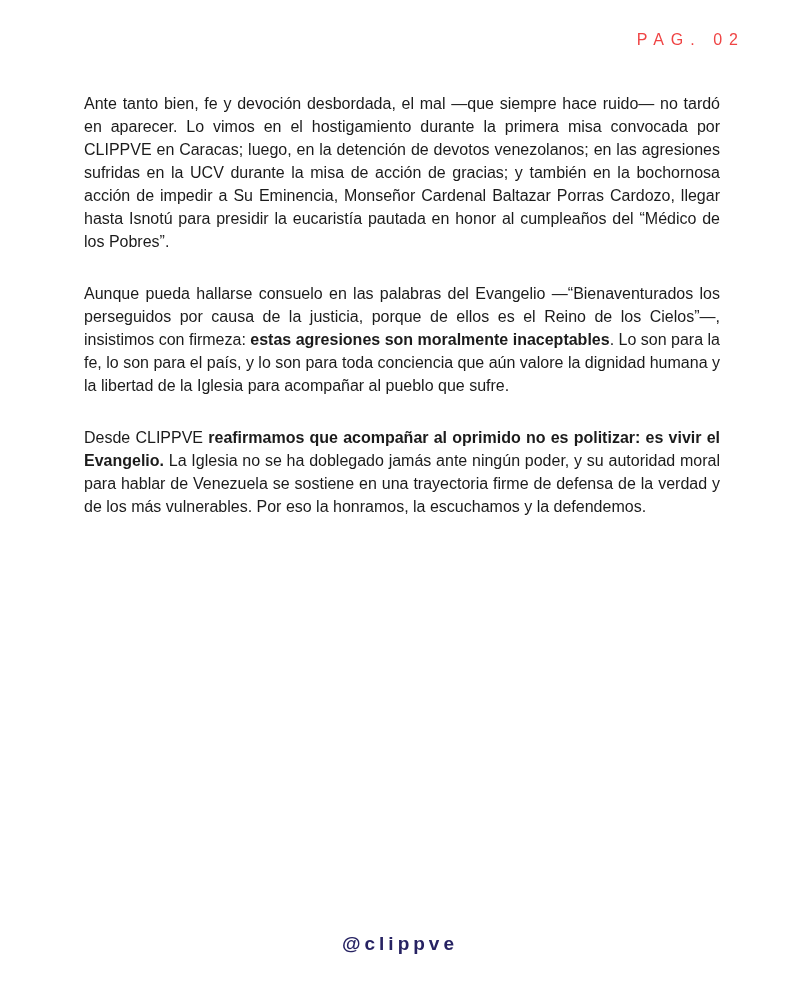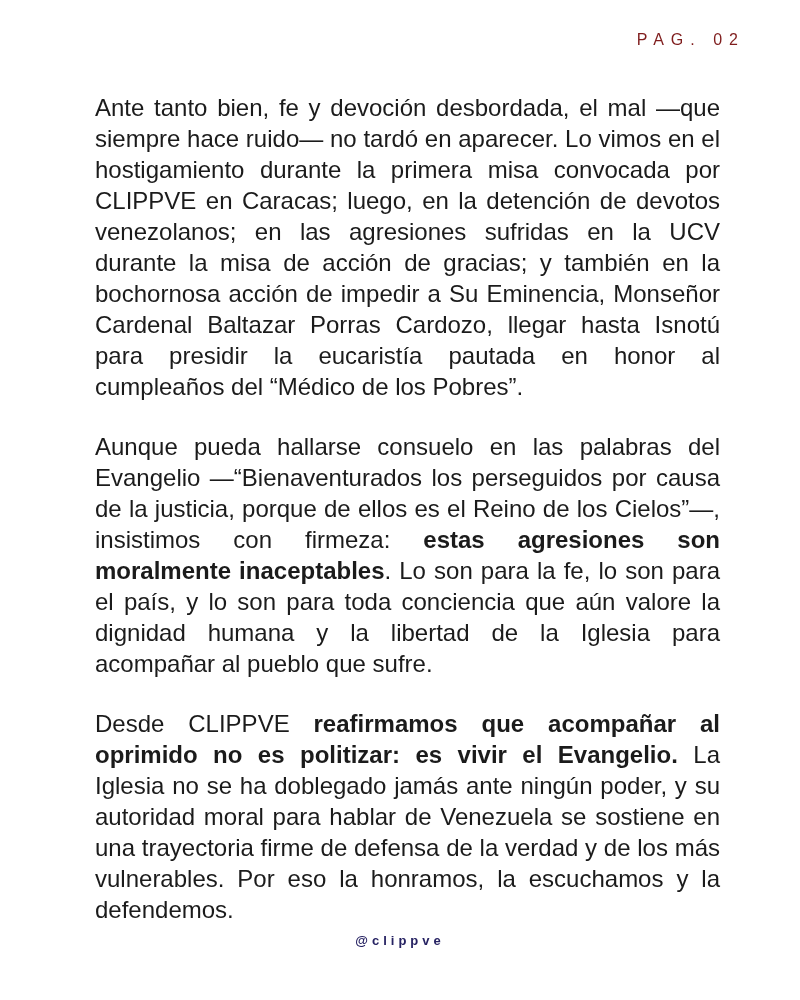--- a/index.html
+++ b/index.html
@@ -16,46 +16,46 @@
     color: #1b1b1b;
     overflow: hidden;
   }
   .page-number {
     position: absolute;
     top: 31px;
     right: 55px;
     font-size: 16px;
     letter-spacing: 7px;
     font-weight: 400;
-    color: #7f1d1d;
+    color: #ef4444;
     white-space: nowrap;
   }
   .content {
     position: absolute;
     top: 92px;
     left: 80px;
     width: 640px;
   }
   .para {
-    margin: 0 0 29px 15px;
-    font-size: 24px;
-    line-height: 31px;
+    margin: 0 0 29px 4px;
+    font-size: 16px;
+    line-height: 23px;
     text-align: justify;
     color: #1b1b1b;
   }
   .bold {
     font-weight: 700;
   }
   .footer {
     position: absolute;
     top: 933px;
     left: 0;
     width: 100%;
     text-align: center;
-    font-size: 13px;
+    font-size: 19px;
     font-weight: 700;
     letter-spacing: 4px;
     color: #262262;
   }
 </style>
 </head>
 <body>
 
 <div class="page">
 

